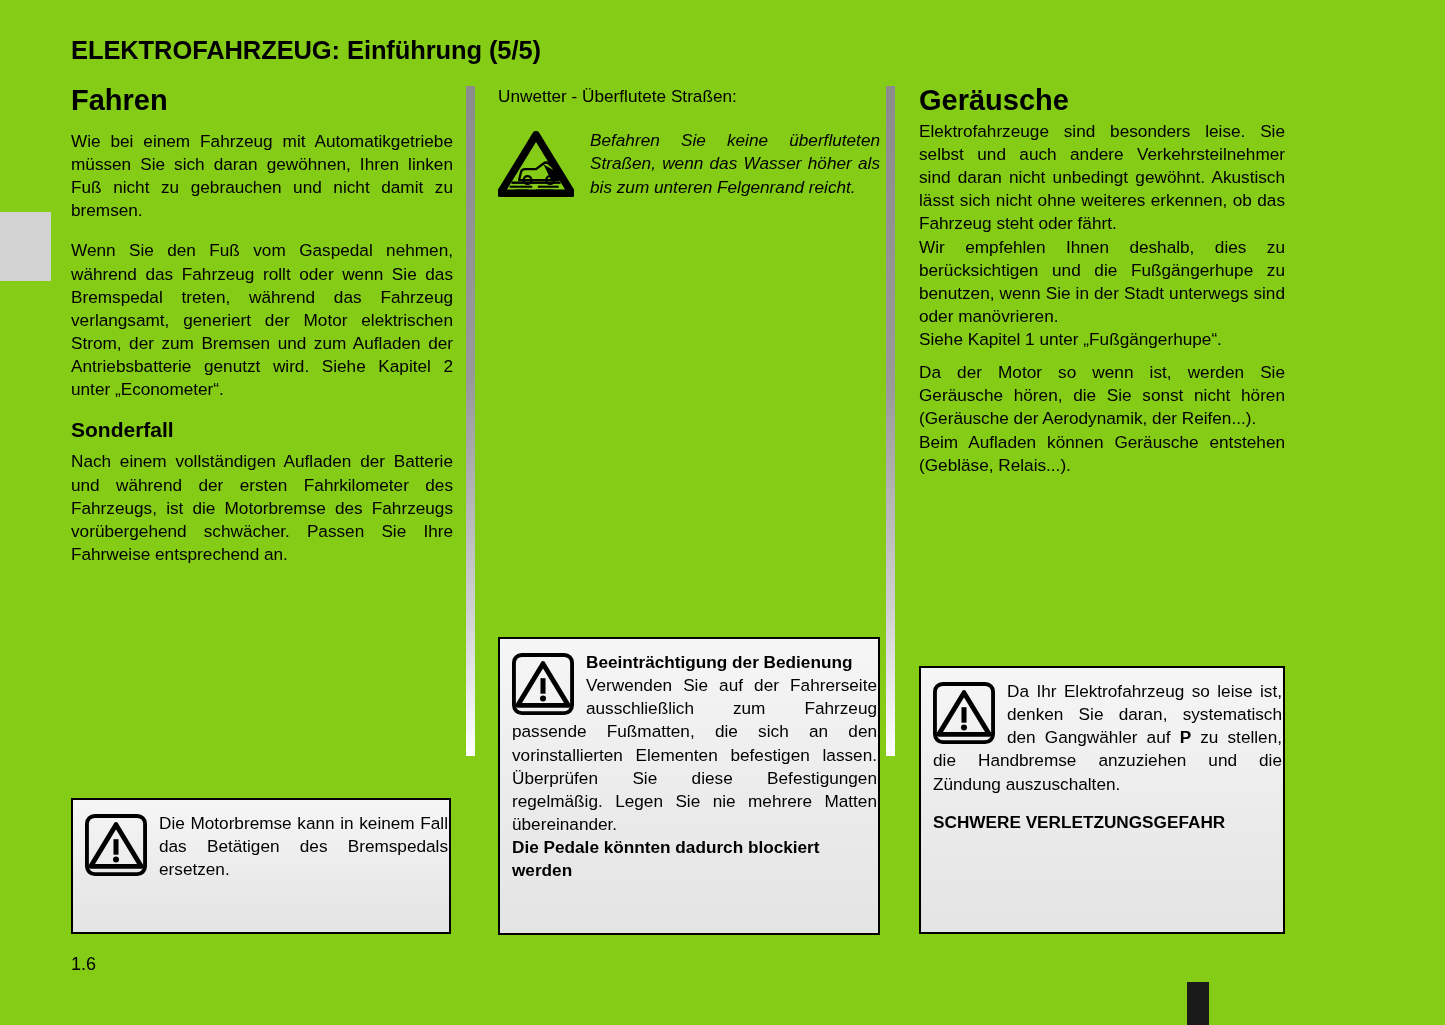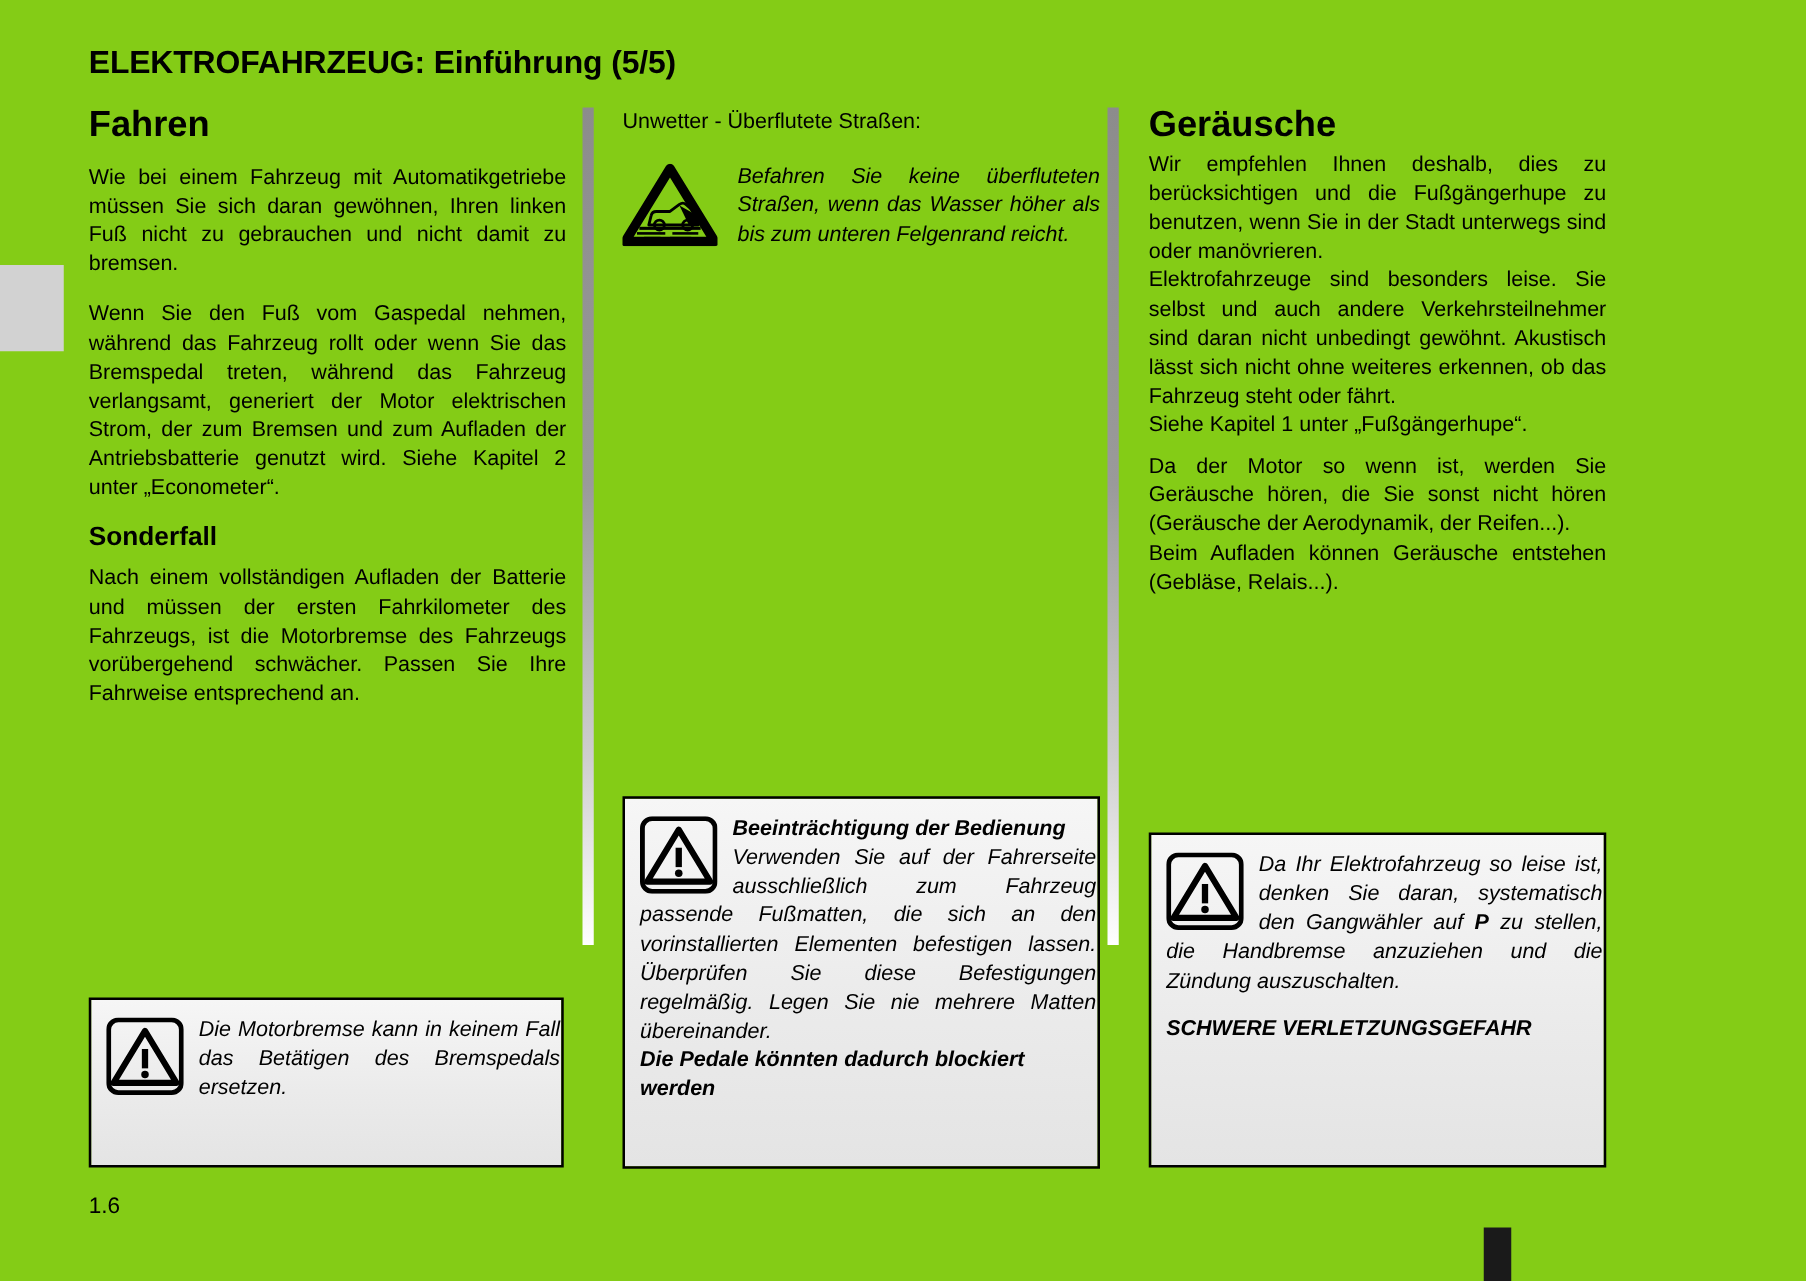--- a/index.html
+++ b/index.html
@@ -142,21 +142,20 @@
 
   
   .warn-box {
     position: absolute;
     border: 2px solid #000000;
     background: linear-gradient(to bottom, #f6f6f6 0%, #ebebeb 55%, #e4e4e4 100%);
     box-sizing: border-box;
     padding: 12px 1px 12px 12px;
     font-size: 17.2px;
     line-height: 1.345;
-    font-style: italic;
   }
   .warn-box .warn-icon {
     float: left;
     width: 62px;
     height: 62px;
     margin: 2px 12px 2px 0;
     shape-outside: inset(0);
   }
   .warn-box p {
     margin: 0;
@@ -209,21 +208,21 @@
   </div>
 
   <div class="col-rule rule-1"></div>
   <div class="col-rule rule-2"></div>
 
   <div class="col col-left">
     <h2 class="section-head">Fahren</h2>
     <p class="body">Wie bei einem Fahrzeug mit Automatikgetriebe müssen Sie sich daran gewöhnen, Ihren linken Fuß nicht zu gebrauchen und nicht damit zu bremsen.</p>
     <p class="body">Wenn Sie den Fuß vom Gaspedal nehmen, während das Fahrzeug rollt oder wenn Sie das Bremspedal treten, während das Fahrzeug verlangsamt, generiert der Motor elektrischen Strom, der zum Bremsen und zum Aufladen der Antriebsbatterie genutzt wird. Siehe Kapitel 2 unter „Econometer“.</p>
     <h3 class="sub-head">Sonderfall</h3>
-    <p class="body tight">Nach einem vollständigen Aufladen der Batterie und müssen der ersten Fahrkilometer des Fahrzeugs, ist die Motorbremse des Fahrzeugs vorübergehend schwächer. Passen Sie Ihre Fahrweise entsprechend an.</p>
+    <p class="body tight">Nach einem vollständigen Aufladen der Batterie und während der ersten Fahrkilometer des Fahrzeugs, ist die Motorbremse des Fahrzeugs vorübergehend schwächer. Passen Sie Ihre Fahrweise entsprechend an.</p>
   </div>
 
   <div class="warn-box warn-left">
     <span class="warn-icon">
       <svg viewBox="0 0 64 64" width="62" height="62" aria-hidden="true">
         <rect x="2" y="2" width="60" height="60" rx="8" ry="8" fill="none" stroke="#000" stroke-width="4"></rect>
         <path d="M32 11 L58 54 L6 54 Z" fill="none" stroke="#000" stroke-width="5" stroke-linejoin="round"></path>
         <rect x="29.4" y="26" width="5.2" height="16" fill="#000"></rect>
         <circle cx="32" cy="47" r="3.1" fill="#000"></circle>
       </svg>
@@ -265,22 +264,22 @@
         <circle cx="32" cy="47" r="3.1" fill="#000"></circle>
       </svg>
     </span>
     <p class="b">Beeinträchtigung der Bedienung</p>
     <p>Verwenden Sie auf der Fahrerseite ausschließlich zum Fahrzeug passende Fußmatten, die sich an den vorinstallierten Elementen befestigen lassen. Überprüfen Sie diese Befestigungen regelmäßig. Legen Sie nie mehrere Matten übereinander.</p>
     <p class="b left-align">Die Pedale könnten dadurch blockiert werden</p>
   </div>
 
   <div class="col col-right run-on">
     <h2 class="section-head" style="margin-bottom:3px;">Geräusche</h2>
+    <p class="body">Elektrofahrzeuge sind besonders leise. Sie selbst und auch andere Verkehrsteilnehmer sind daran nicht unbedingt gewöhnt. Akustisch lässt sich nicht ohne weiteres erkennen, ob das Fahrzeug steht oder fährt.</p>
     <p class="body">Wir empfehlen Ihnen deshalb, dies zu berücksichtigen und die Fußgängerhupe zu benutzen, wenn Sie in der Stadt unterwegs sind oder manövrieren.</p>
-    <p class="body">Elektrofahrzeuge sind besonders leise. Sie selbst und auch andere Verkehrsteilnehmer sind daran nicht unbedingt gewöhnt. Akustisch lässt sich nicht ohne weiteres erkennen, ob das Fahrzeug steht oder fährt.</p>
     <p class="plain">Siehe Kapitel 1 unter „Fußgängerhupe“.</p>
     <p class="body">Da der Motor so wenn ist, werden Sie Geräusche hören, die Sie sonst nicht hören (Geräusche der Aerodynamik, der Reifen...).</p>
     <p class="body">Beim Aufladen können Geräusche entstehen (Gebläse, Relais...).</p>
   </div>
 
   <div class="warn-box warn-right">
     <span class="warn-icon">
       <svg viewBox="0 0 64 64" width="62" height="62" aria-hidden="true">
         <rect x="2" y="2" width="60" height="60" rx="8" ry="8" fill="none" stroke="#000" stroke-width="4"></rect>
         <path d="M32 11 L58 54 L6 54 Z" fill="none" stroke="#000" stroke-width="5" stroke-linejoin="round"></path>

